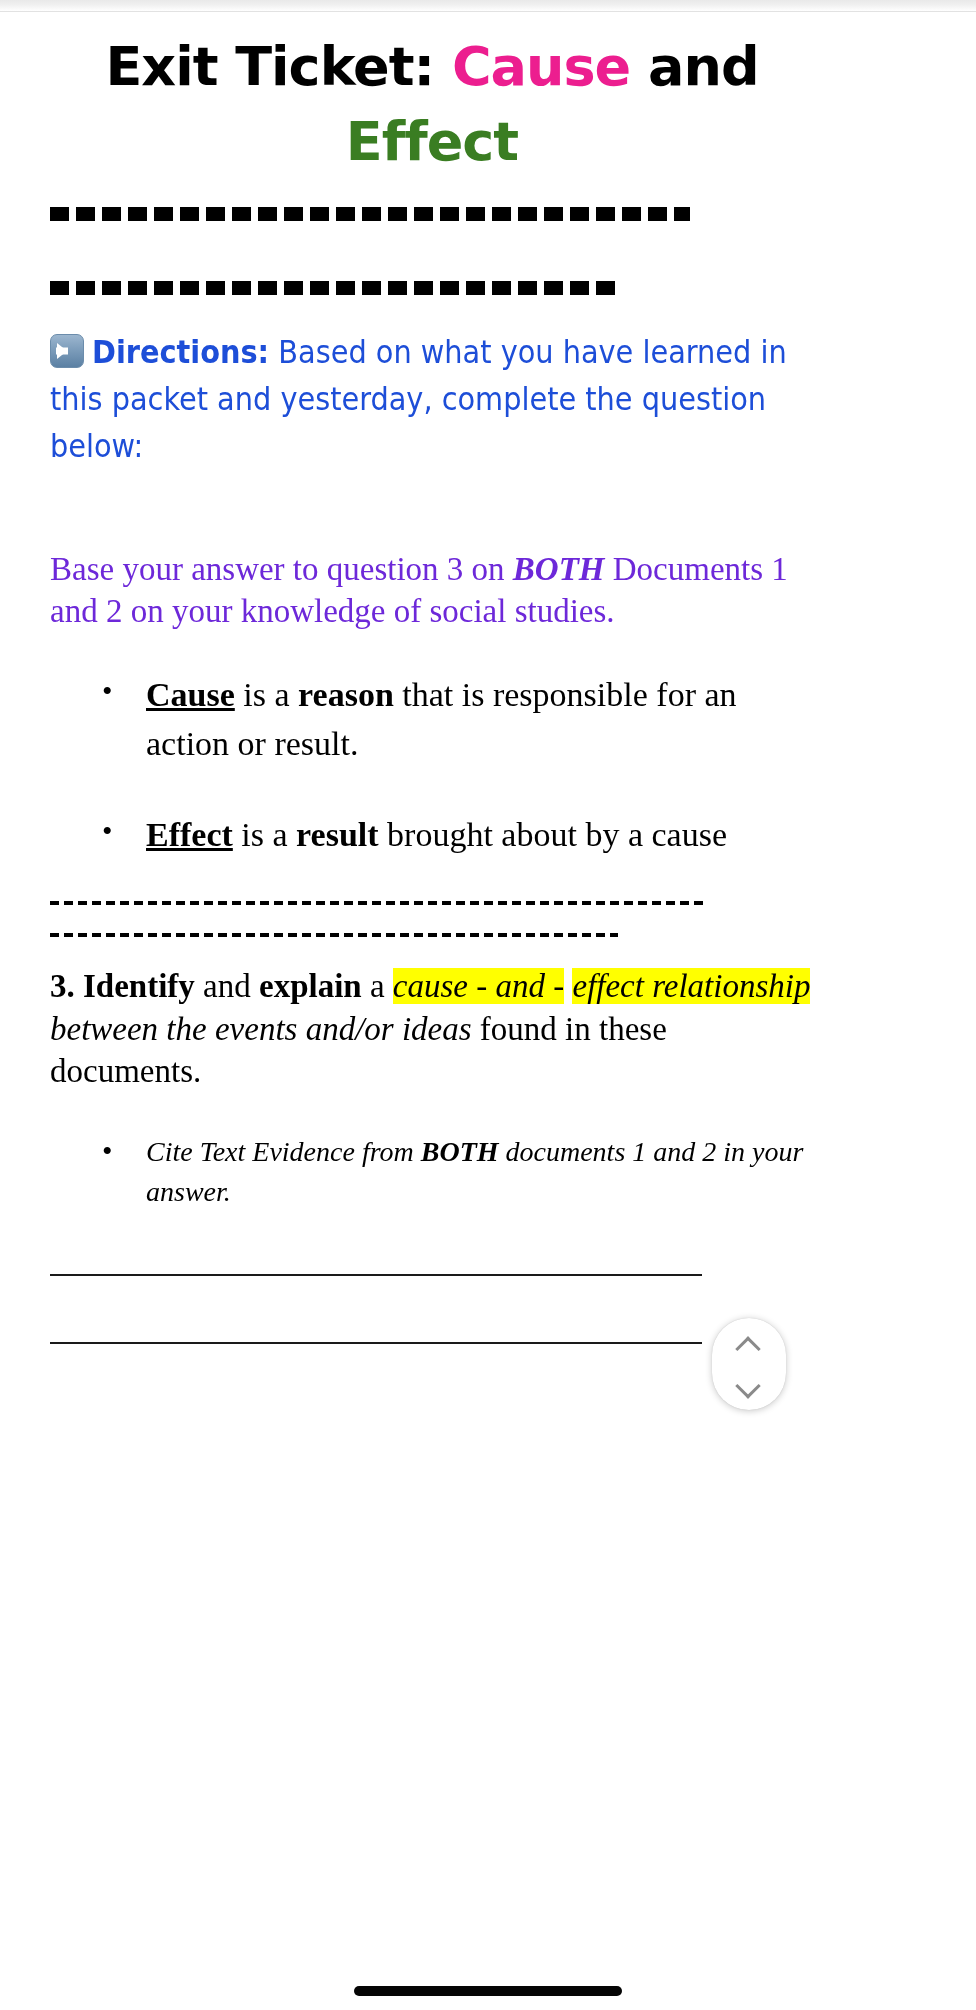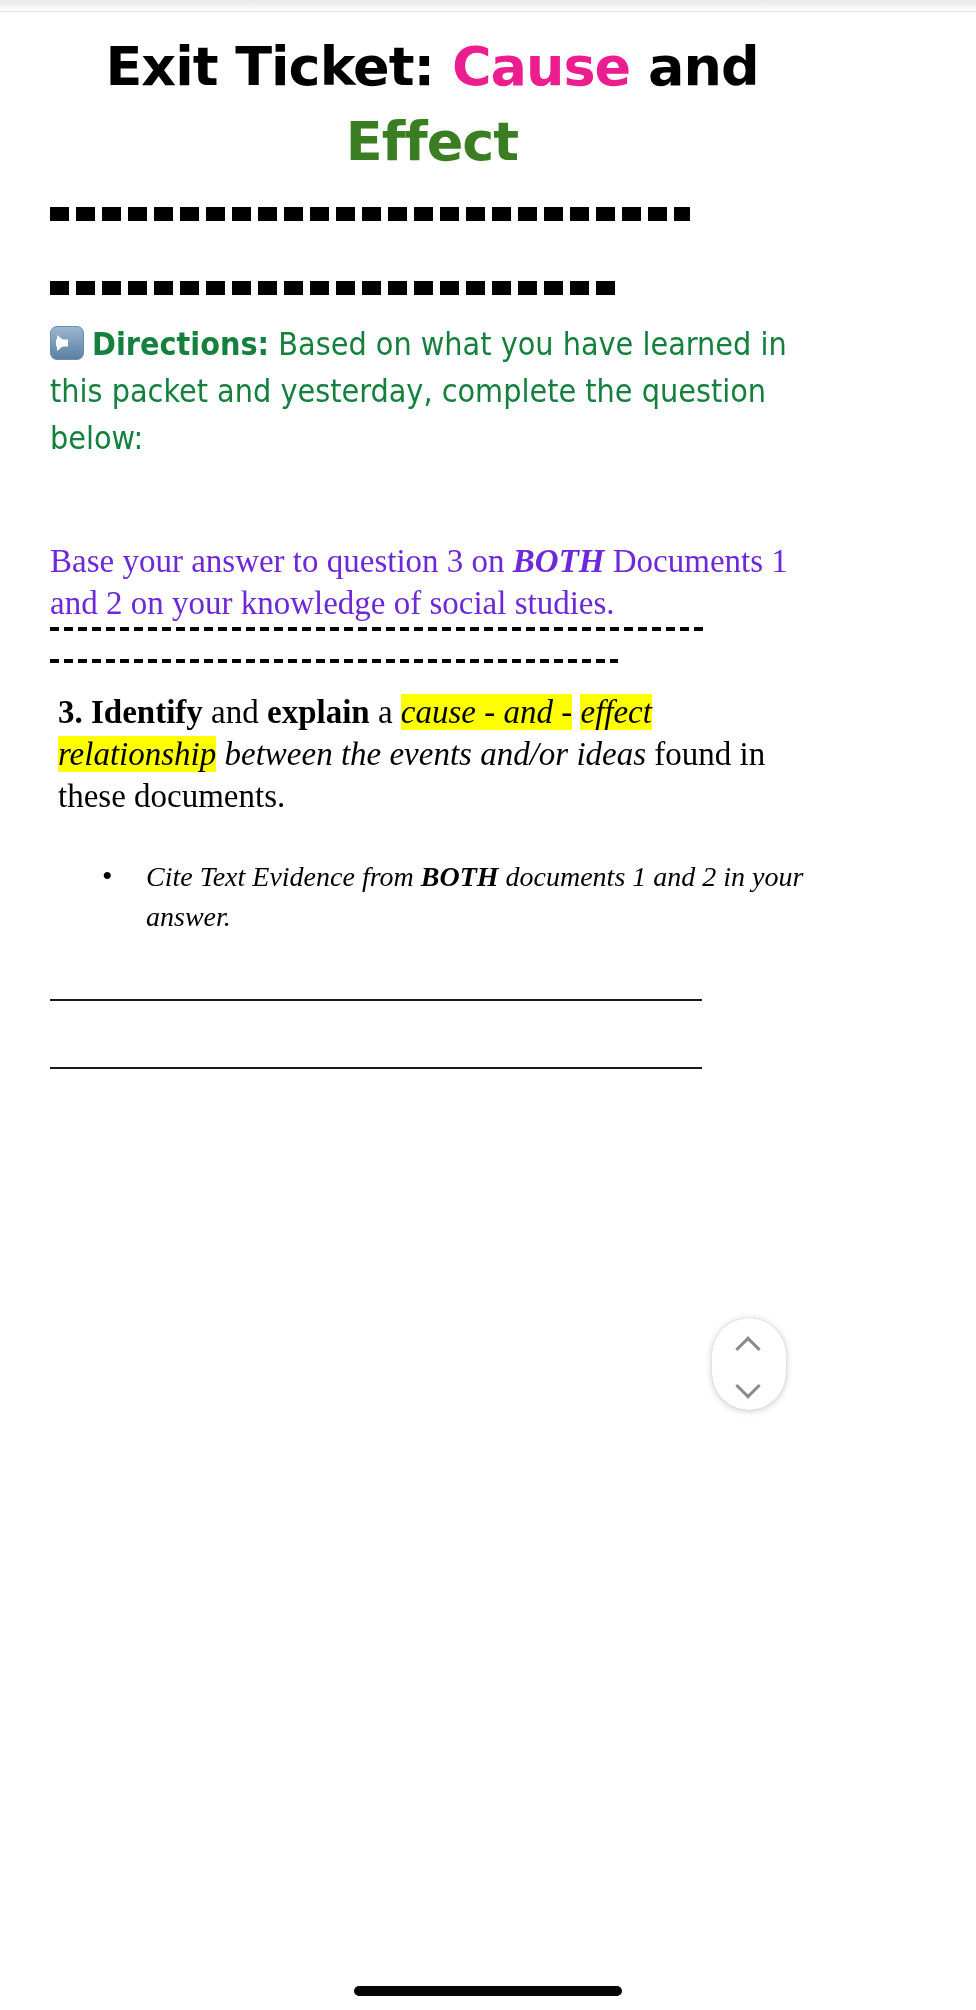--- a/index.html
+++ b/index.html
@@ -66,22 +66,22 @@
         transparent 19px, transparent 26px);
   }
   .rule-heavy .seg.s1 { width: 640px; }
   .rule-heavy .seg.s2 { width: 568px; }
 
   
   .directions {
     font-family: "DejaVu Sans", sans-serif;
     font-size: 32px;
     line-height: 1.47;
-    color: #15803d;
-    margin: 10px 0 0 0;
+    color: #1d4ed8;
+    margin: 18px 0 0 0;
     font-stretch: condensed;
   }
   .directions b { font-weight: bold; }
 
   .arrow-emoji {
     display: inline-block;
     vertical-align: -5px;
     width: 34px; height: 34px;
     border-radius: 7px;
     background: linear-gradient(to bottom, #9cb6cf 0%, #7d9dbb 45%, #5b80a3 100%);
@@ -159,21 +159,21 @@
         transparent 9px, transparent 14px);
   }
   .rule-thin .seg.t1 { width: 654px; }
   .rule-thin .seg.t2 { width: 568px; }
 
   
   .q3 {
     font-family: "Liberation Serif", serif;
     font-size: 33px;
     line-height: 1.28;
-    margin: 28px 0 0 8px;
+    margin: 28px 0 0 0;
   }
   .q3 .strong { font-weight: bold; }
   .q3 .ital { font-style: italic; }
   .hl {
     background: #FFFF00;
     font-style: italic;
   }
 
   ul.citelist {
     margin: 40px 0 0 0;
@@ -266,20 +266,28 @@
   </div>
 
   <p class="directions">
     <span class="arrow-emoji"></span><b>Directions:</b><span> Based on what you have learned in this packet and yesterday, complete the question below:</span>
   </p>
 
   <p class="serif base-para">
     <span>Base your answer to question 3 on </span><span class="b-ital">BOTH</span><span> Documents 1 and 2 on your knowledge of social studies.</span>
   </p>
 
+  <ul class="deflist">
+    <li>
+      <span class="term">Cause</span><span> is a </span><span class="strong">reason</span><span> that is responsible for an action or result.</span>
+    </li>
+    <li>
+      <span class="term">Effect</span><span> is a </span><span class="strong">result</span><span> brought about by a cause</span>
+    </li>
+  </ul>
 
   <div class="rule-thin">
     <span class="seg t1"></span>
     <span class="seg t2"></span>
   </div>
 
   <p class="q3">
     <span class="strong">3.</span> <span class="strong">Identify</span><span> and </span><span class="strong">explain</span><span> a </span><span class="hl">cause - and -</span> <span class="hl">effect relationship</span><span class="ital"> between the events and/or ideas</span><span> found in these documents.</span>
   </p>
 

